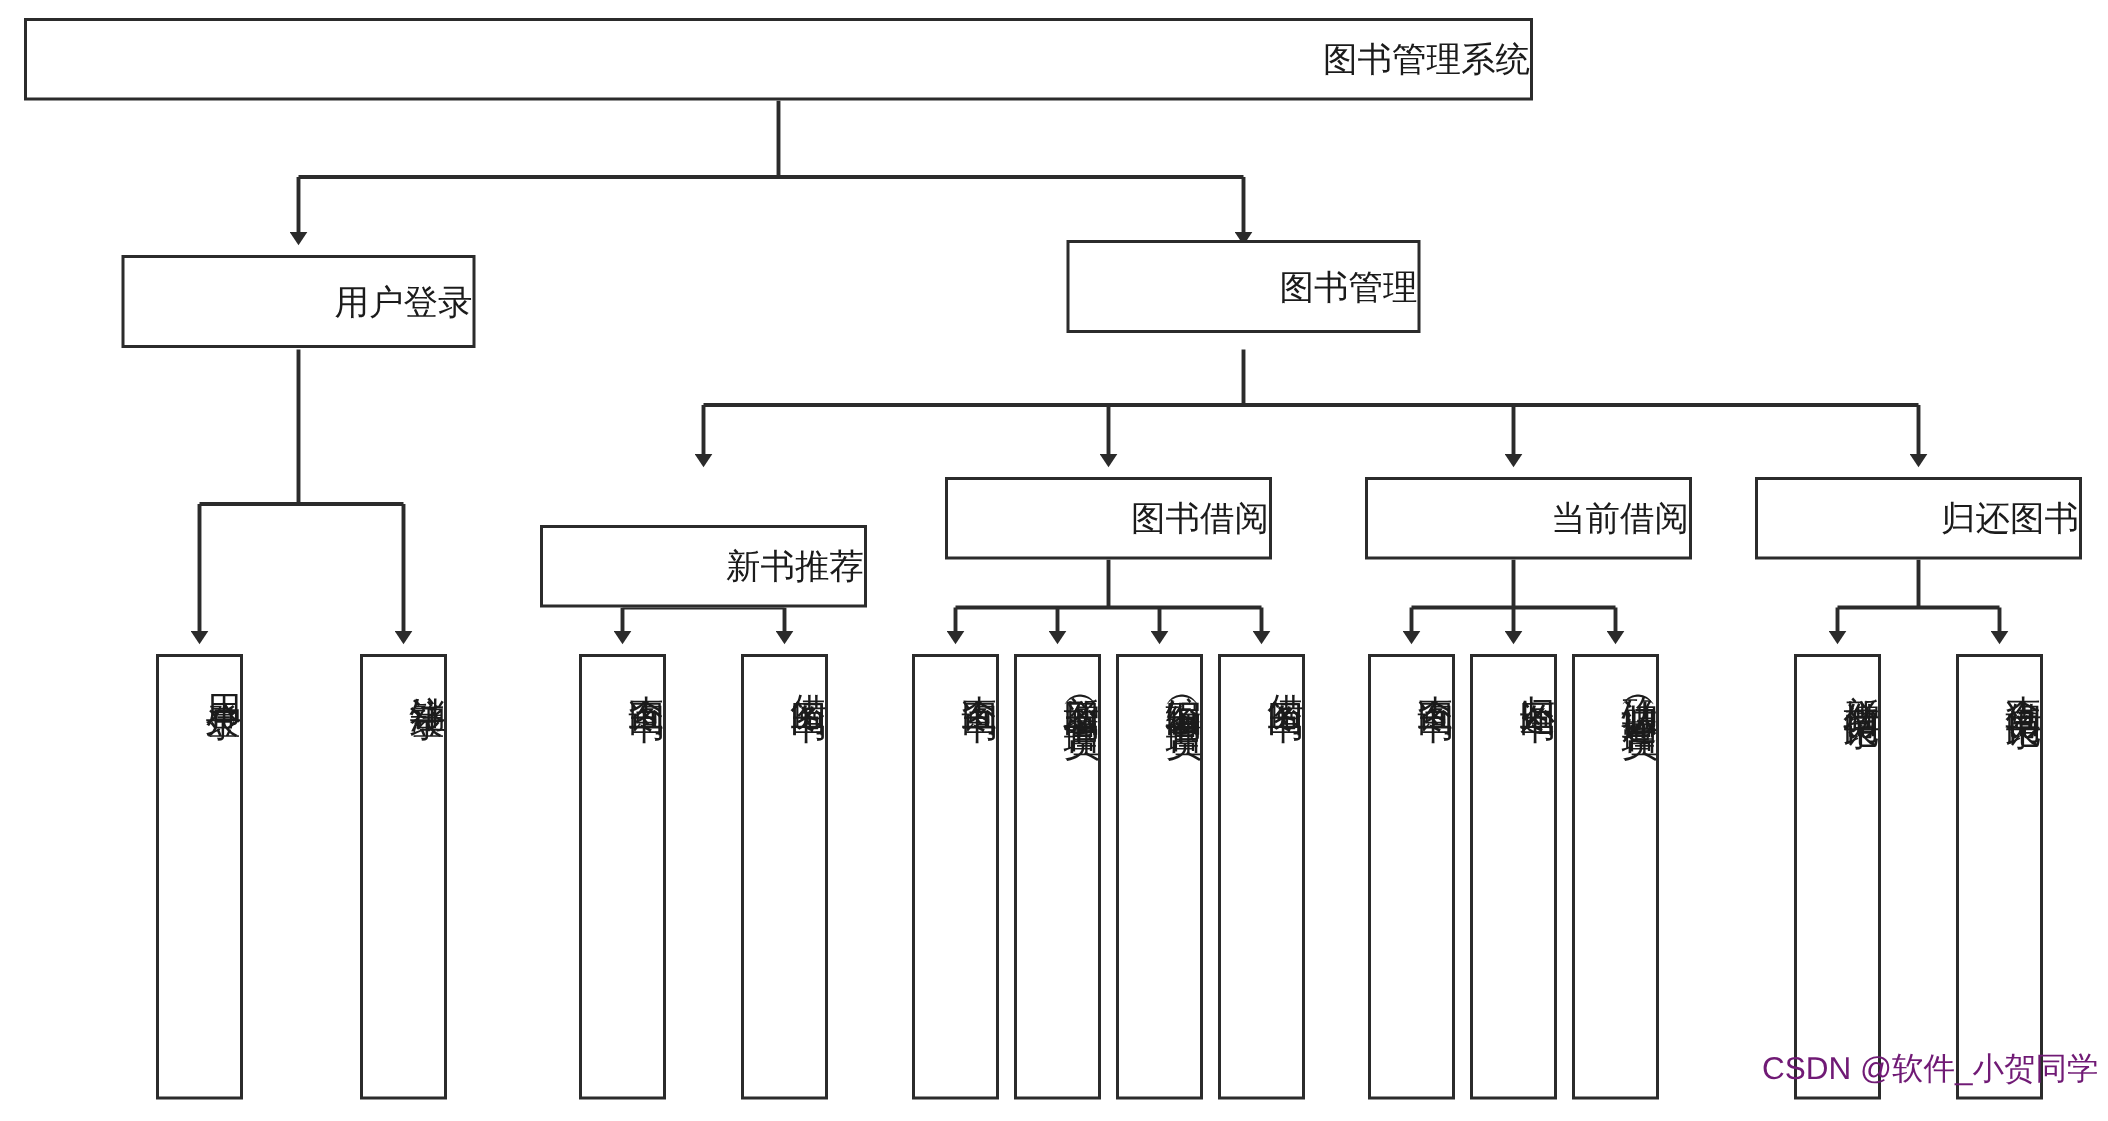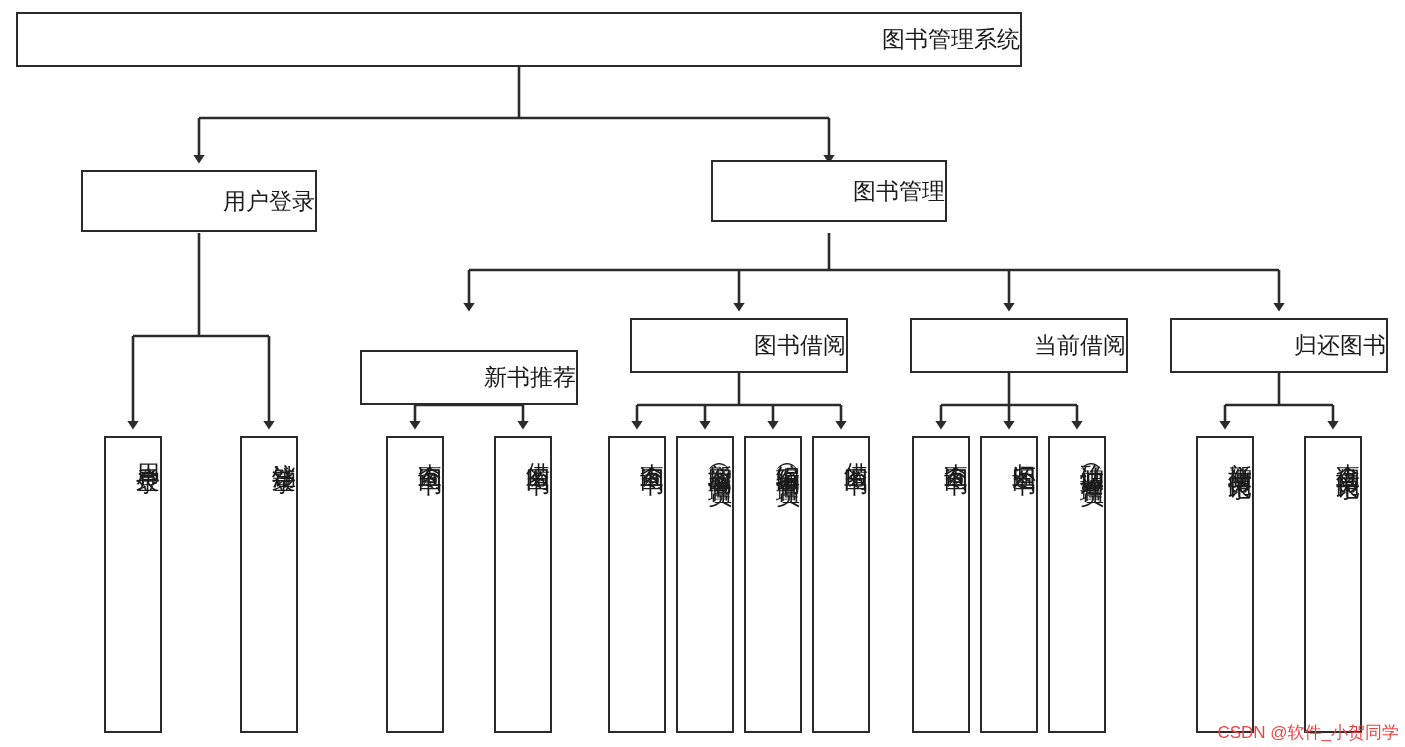--- a/index.html
+++ b/index.html
@@ -57,23 +57,23 @@
     writing-mode: vertical-rl;
     text-orientation: upright;
     font-size: 24px;
     letter-spacing: 3px;
     line-height: 1;
     white-space: nowrap;
   }
   .watermark {
     position: absolute;
     right: 6px;
-    bottom: 3px;
-    font-size: 17px;
-    color: #ef4444;
+    bottom: 21px;
+    font-size: 21px;
+    color: #701a75;
     z-index: 5;
     white-space: nowrap;
     font-family: "Liberation Sans", sans-serif;
   }
 </style>
 </head>
 <body>
 
 <div id="diagram-root">
 

